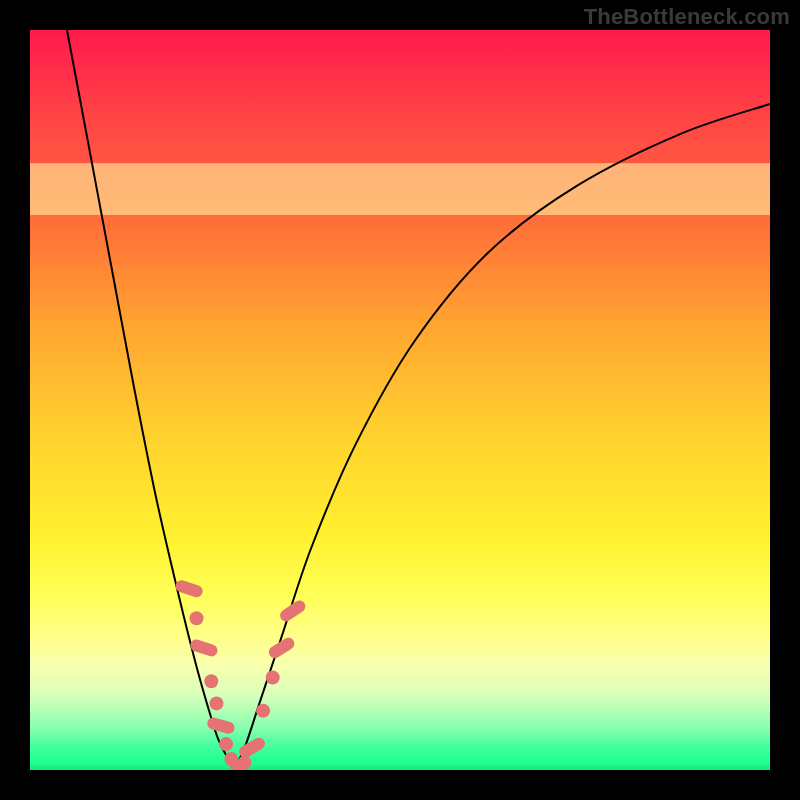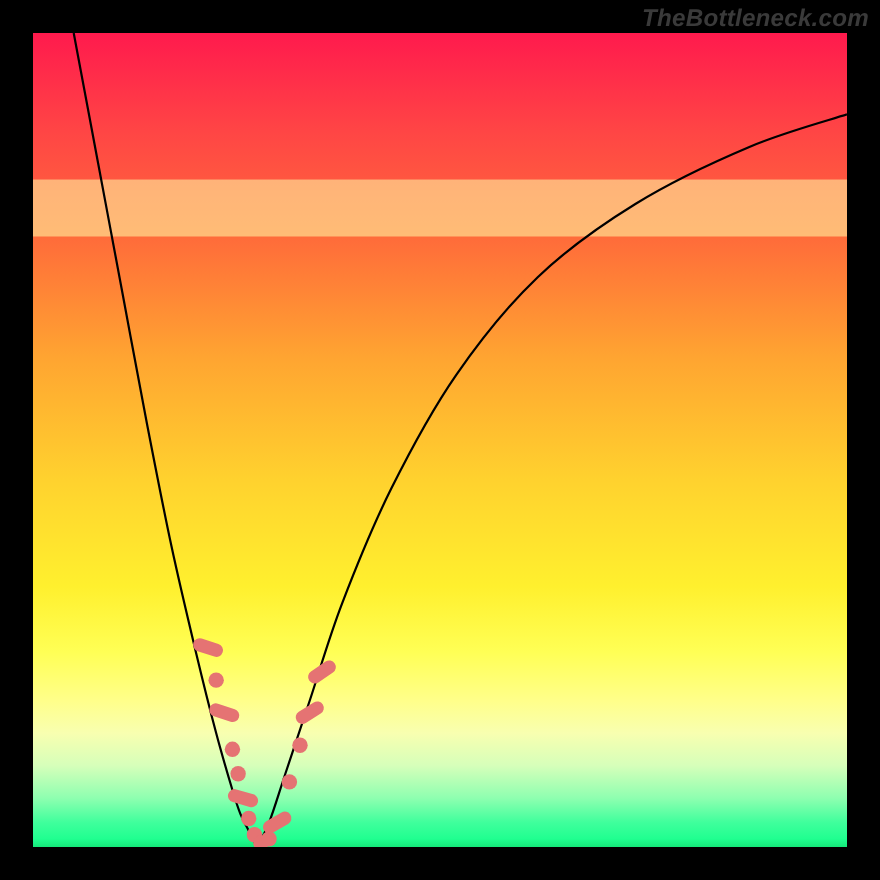--- a/index.html
+++ b/index.html
@@ -11,21 +11,20 @@
     background: #000;
     font-family: Arial, Helvetica, sans-serif;
   }
   .frame {
     position: absolute;
     left: 0;
     top: 0;
     width: 800px;
     height: 740px;
     background: #000;
-    font-style: italic;
   }
   .plot {
     position: absolute;
     left: 30px;
     top: 30px;
     width: 740px;
     height: 740px;
     background: linear-gradient(
       to bottom,
       #ff1a4d 0%,

